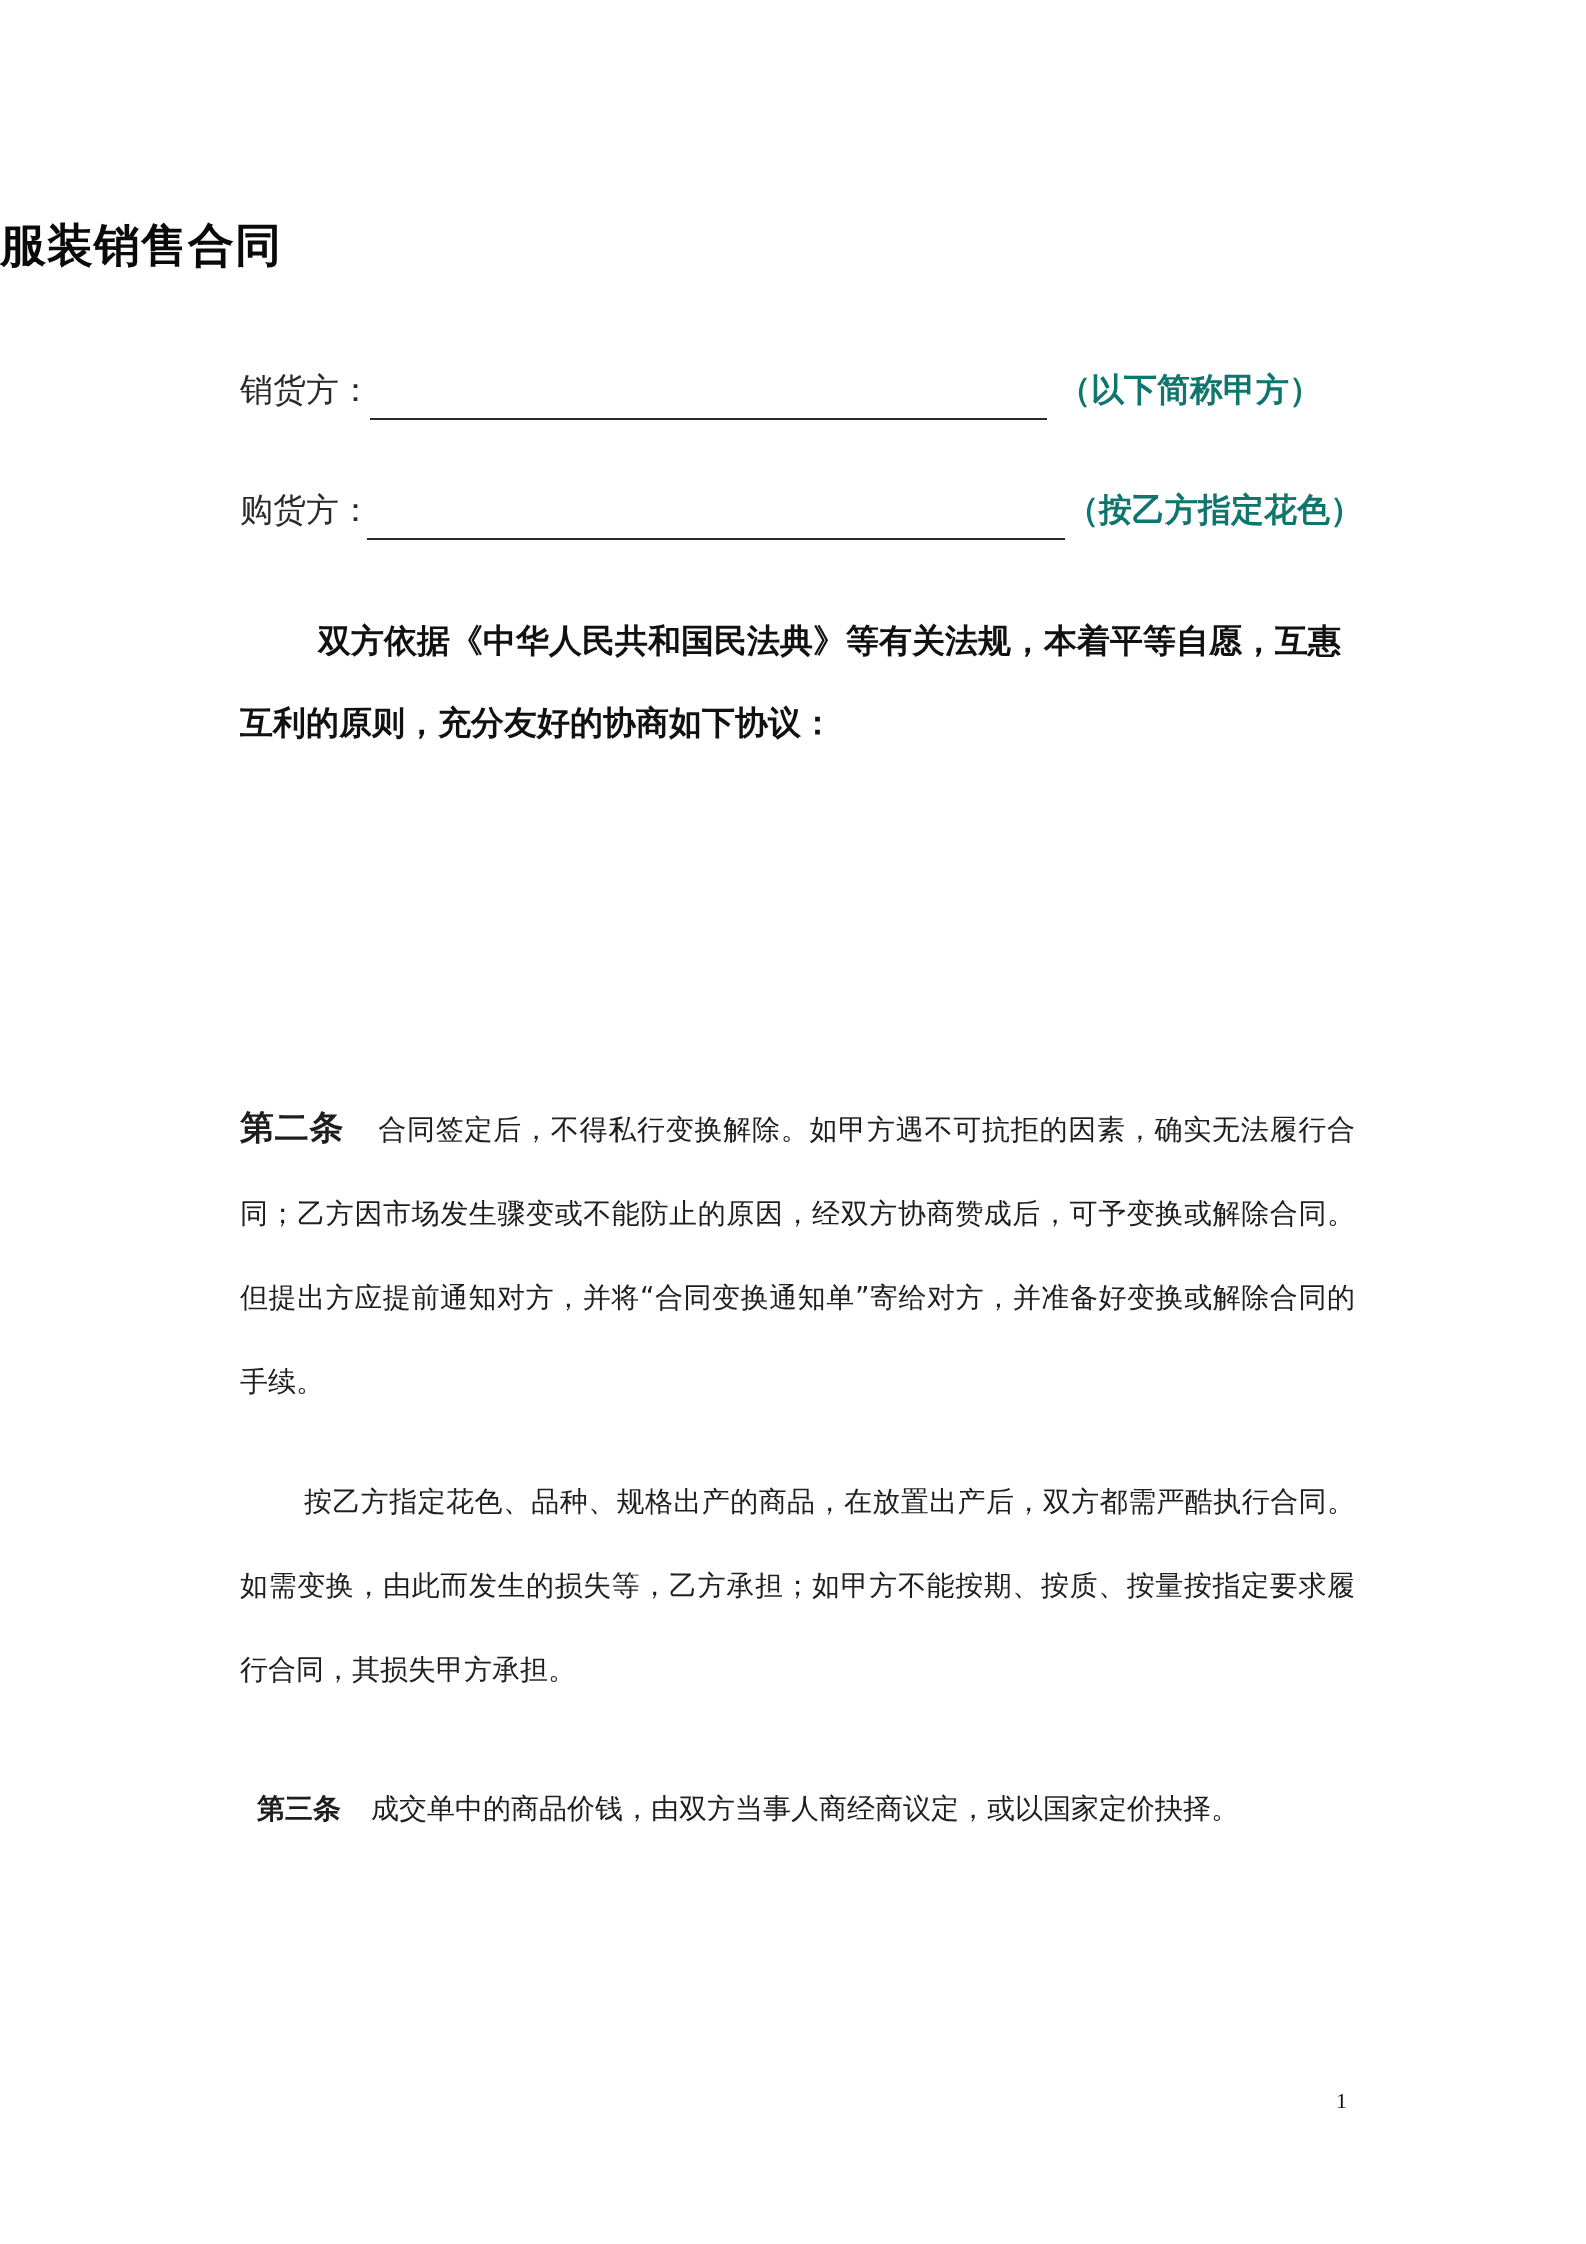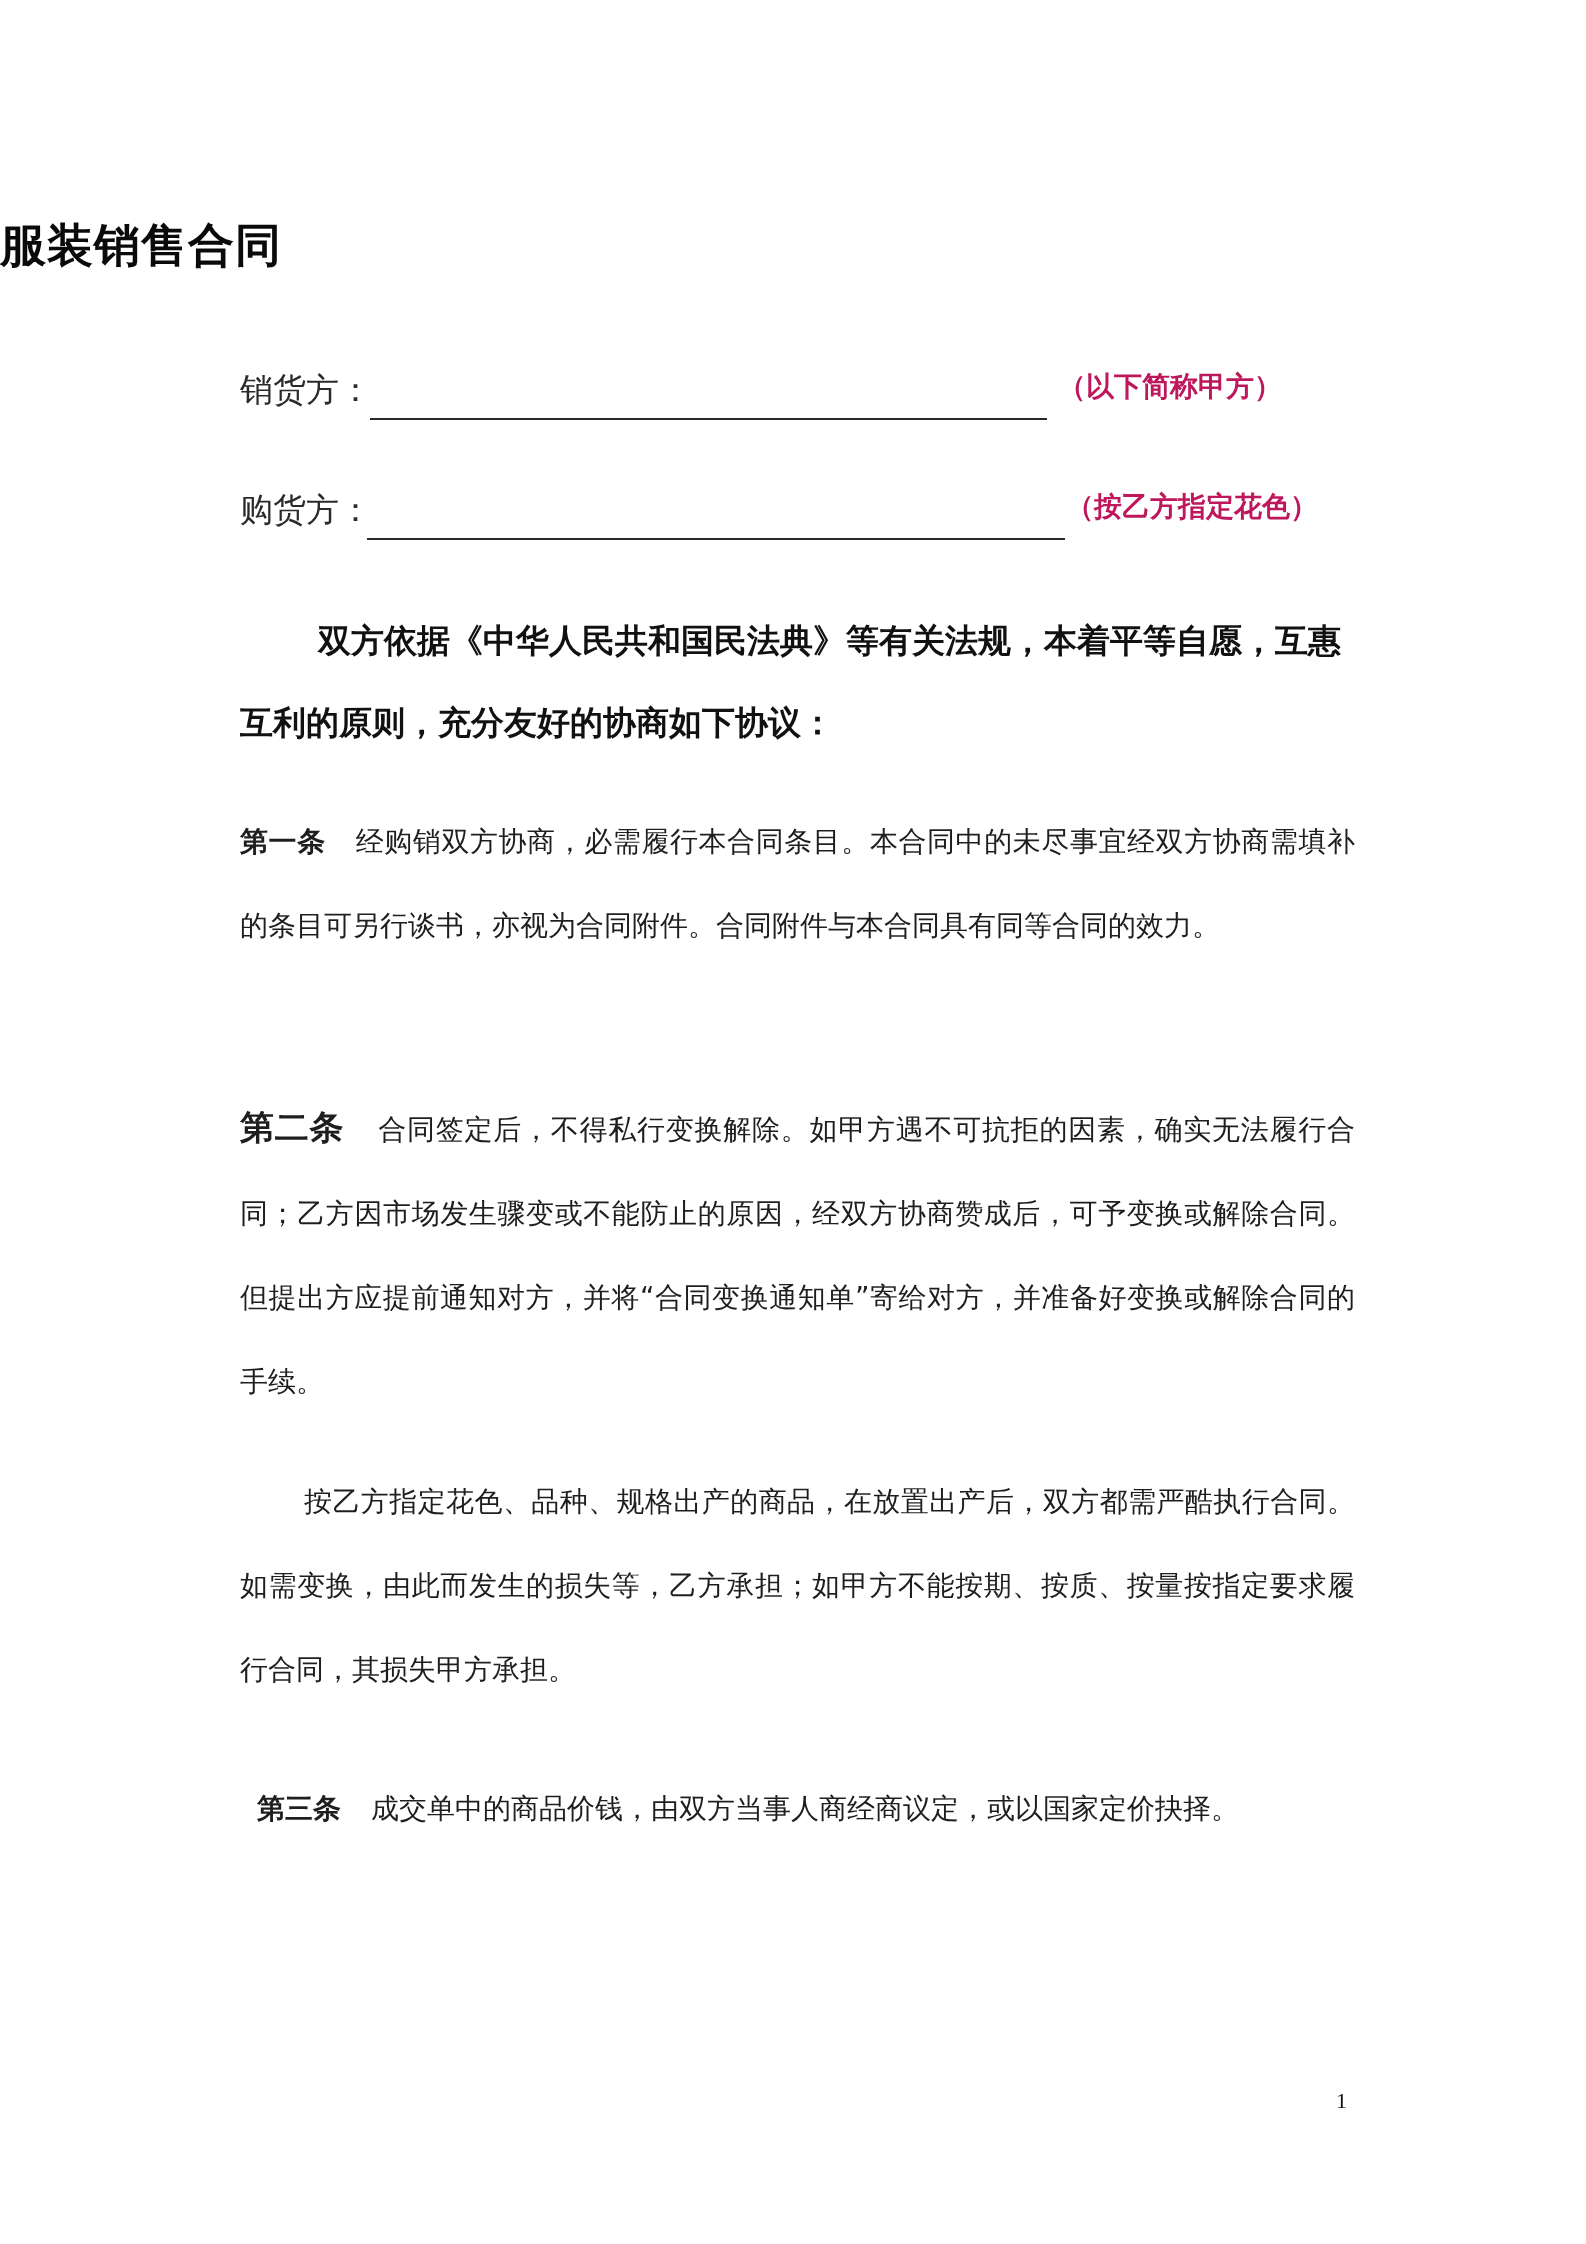--- a/index.html
+++ b/index.html
@@ -10,21 +10,21 @@
     }
     .page { position: absolute; left: 0; top: 0; width: 1586px; height: 2244px; }
     .title {
       position: absolute; left: 0; width: 1586px; top: 215px;
       font-size: 46px; font-weight: bold; letter-spacing: 1px;
       color: #0a0a0a;
     }
     .party-row { position: absolute; left: 240px; width: 1110px; height: 60px; }
     .party-label { position: absolute; left: 0; top: 0; font-size: 33px; font-weight: normal; color: #2a2a2a; }
     .party-line { position: absolute; top: 50px; height: 0; border-bottom: 2px solid #2a2a2a; }
-    .party-note { position: absolute; top: 0; font-size: 28px; font-weight: bold; color: #be185d; white-space: nowrap; }
+    .party-note { position: absolute; top: 0; font-size: 33px; font-weight: bold; color: #0f766e; white-space: nowrap; }
     .row-seller { top: 368px; }
     .row-seller .party-line { left: 130px; width: 677px; }
     .row-seller .party-note { left: 818px; }
     .row-buyer { top: 488px; text-align: right; }
     .row-buyer .party-line { left: 127px; width: 698px; }
     .row-buyer .party-note { left: 826px; }
     .preamble {
       position: absolute; left: 240px; width: 1120px; top: 600px;
       font-size: 33px; font-weight: bold; line-height: 82px; color: #111;
       text-indent: 78px;
@@ -61,23 +61,20 @@
   </div>
 
   <div class="party-row row-buyer">
     <span class="party-label">购货方：</span>
     <span class="party-line"></span>
     <span class="party-note">（按乙方指定花色）</span>
   </div>
 
   <p class="preamble" style="margin:0;">双方依据《中华人民共和国民法典》等有关法规，本着平等自愿，互惠互利的原则，充分友好的协商如下协议：</p>
 
-  <p class="clause c1" style="margin:0;">
-    <span class="clause-label">第一条</span><span>经购销双方协商，必需履行本合同条目。本合同中的未尽事宜经双方协商需填补的条目可另行谈书，亦视为合同附件。合同附件与本合同具有同等合同的效力。</span>
-  </p>
 
   <p class="clause c2b" style="margin:0;">按乙方指定花色、品种、规格出产的商品，在放置出产后，双方都需严酷执行合同。如需变换，由此而发生的损失等，乙方承担；如甲方不能按期、按质、按量按指定要求履行合同，其损失甲方承担。</p>
 
   <p class="clause c2" style="margin:0;">
     <span class="clause-label big">第二条</span><span>合同签定后，不得私行变换解除。如甲方遇不可抗拒的因素，确实无法履行合同；乙方因市场发生骤变或不能防止的原因，经双方协商赞成后，可予变换或解除合同。但提出方应提前通知对方，并将“合同变换通知单”寄给对方，并准备好变换或解除合同的手续。</span>
   </p>
 
   <p class="clause c3" style="margin:17px;">
     <span class="clause-label">第三条</span><span>成交单中的商品价钱，由双方当事人商经商议定，或以国家定价抉择。</span>
   </p>

